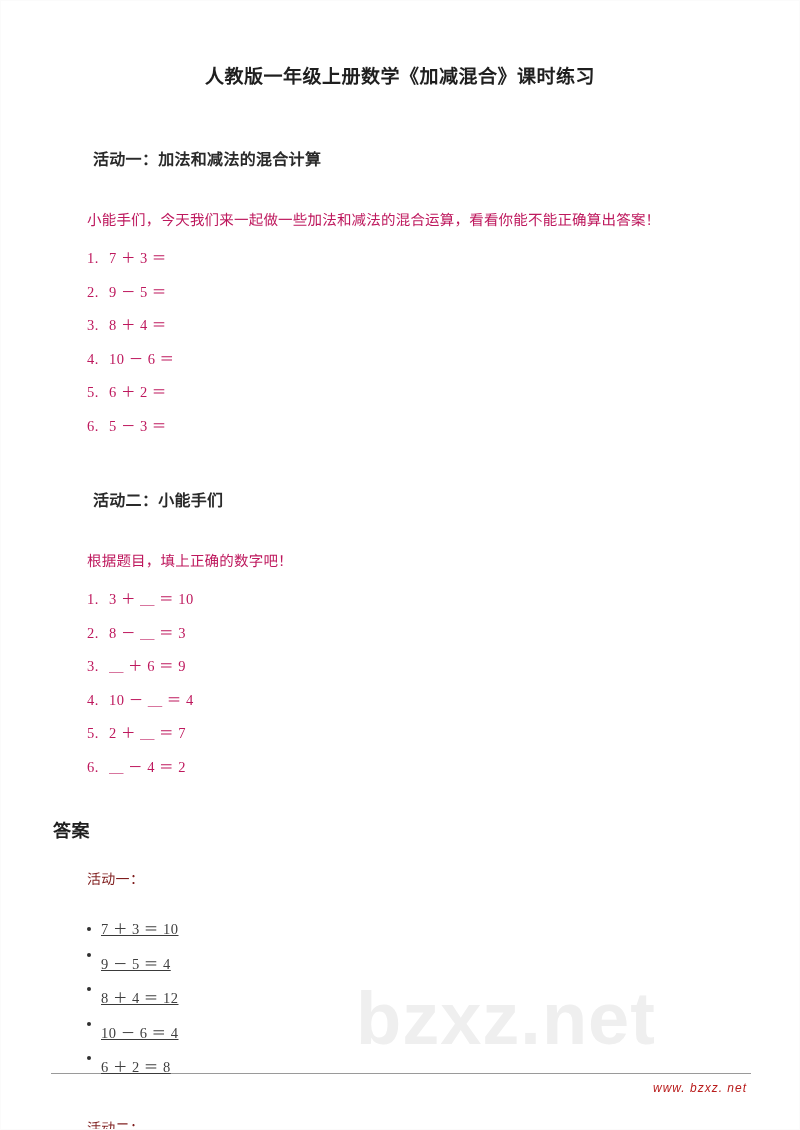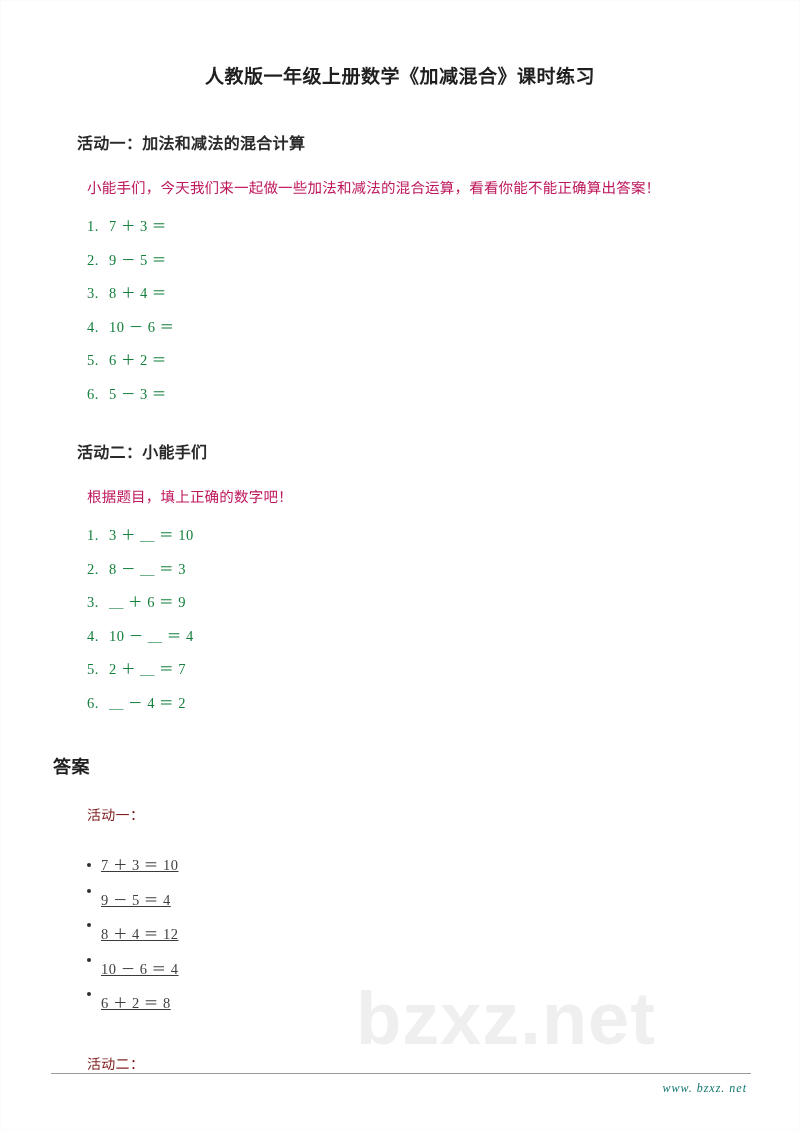--- a/index.html
+++ b/index.html
@@ -49,21 +49,21 @@
     padding-top: 60px;
     text-align: center;
     font-size: 19px;
     font-weight: bold;
     letter-spacing: 0.5px;
     color: #1f1f1f;
   }
 
   
   .section-heading {
-    margin: 0;
+    margin: 16px;
     padding-left: 76px;
     font-size: 16px;
     font-weight: bold;
     color: #2a2a2a;
     letter-spacing: 0.3px;
   }
 
   .h-act1 { padding-top: 42px; }
   .h-act2 { padding-top: 38px; }
 
@@ -92,21 +92,21 @@
   .problem-list {
     list-style: none;
     margin: 0;
     padding: 0;
     padding-left: 86px;
     padding-top: 16px;
   }
 
   .problem-list li {
     font-size: 14.5px;
-    color: #15803d;
+    color: #be185d;
     line-height: 1;
     padding-top: 19px;
     letter-spacing: 0.5px;
     white-space: pre;
   }
 
   .problem-list li:first-child { padding-top: 6px; }
 
   .pnum {
     display: inline-block;
@@ -166,24 +166,24 @@
     top: 1072px;
     width: 700px;
     height: 1px;
     background: #9a9a9a;
   }
 
   .footer-url {
     position: absolute;
     right: 52px;
     top: 1080px;
-    font-family: Liberation Serif, serif;
+    font-family: Liberation Sans, sans-serif;
     font-style: italic;
     font-size: 12px;
-    color: #0f766e;
+    color: #b91c1c;
     letter-spacing: 1px;
   }
 </style>
 </head>
 <body>
 
 <div class="page">
 
   <div class="watermark">bzxz.net</div>
 

